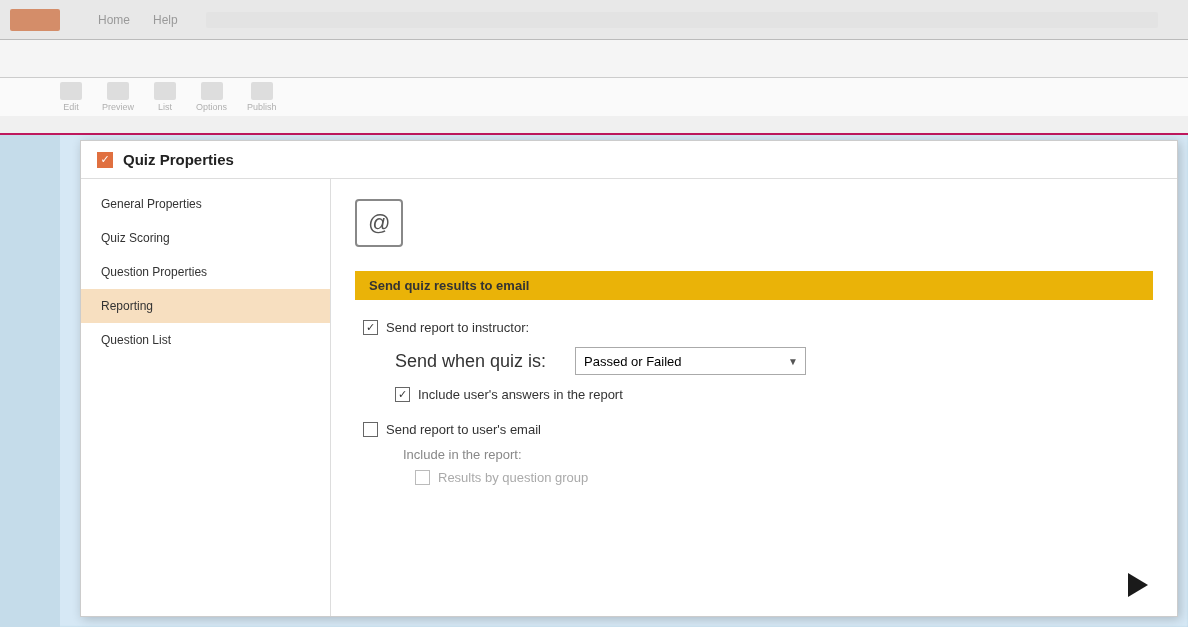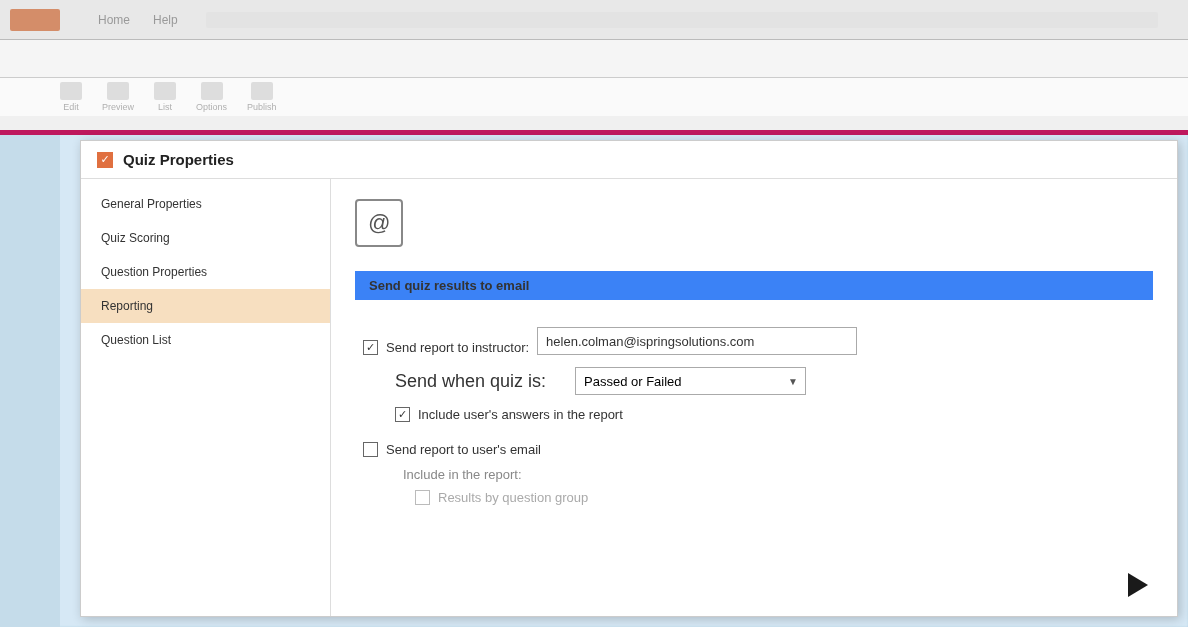--- a/index.html
+++ b/index.html
@@ -20,21 +20,21 @@
       background: #d6e8f5;
       filter: blur(1px);
       z-index: 0;
     }
 
     .bg-toolbar {
       position: absolute;
       top: 0; left: 0; right: 0;
       height: 135px;
       background: #f0f0f0;
-      border-bottom: 5px solid #be185d;
+      border-bottom: 2px solid #be185d;
       z-index: 0;
     }
 
     .bg-toolbar-top {
       height: 40px;
       background: #e8e8e8;
       border-bottom: 1px solid #bbb;
       display: flex;
       align-items: center;
       padding: 0 10px;
@@ -189,26 +189,26 @@
     }
 
     .content-title {
       font-size: 20px;
       font-weight: 400;
       color: #222;
     }
 
     
     .section-header {
-      background: #3b82f6;
+      background: #eab308;
       padding: 7px 14px;
       font-size: 13px;
       font-weight: 600;
       color: #333;
-      margin-bottom: 27px;
+      margin-bottom: 20px;
     }
 
     .form-row {
       display: flex;
       align-items: flex-end;
       margin-bottom: 12px;
       padding-left: 8px;
     }
 
     .checkbox-wrapper {
@@ -405,21 +405,20 @@
         <div class="mail-icon"></div>
       </div>
 
       <div class="section-header">Send quiz results to email</div>
 
       <div class="form-row">
         <div class="checkbox-wrapper">
           <div class="cb checked"></div>
           <span class="form-label">Send report to instructor:</span>
         </div>
-        <input class="form-input" type="text" value="helen.colman@ispringsolutions.com" style="">
       </div>
 
       <div class="send-when-row">
         <span class="send-when-label">Send when quiz is:</span>
         <div class="select-wrapper">
           <select class="form-select">
             <option>Passed or Failed</option>
             <option>Passed</option>
             <option>Failed</option>
             <option>Always</option>

